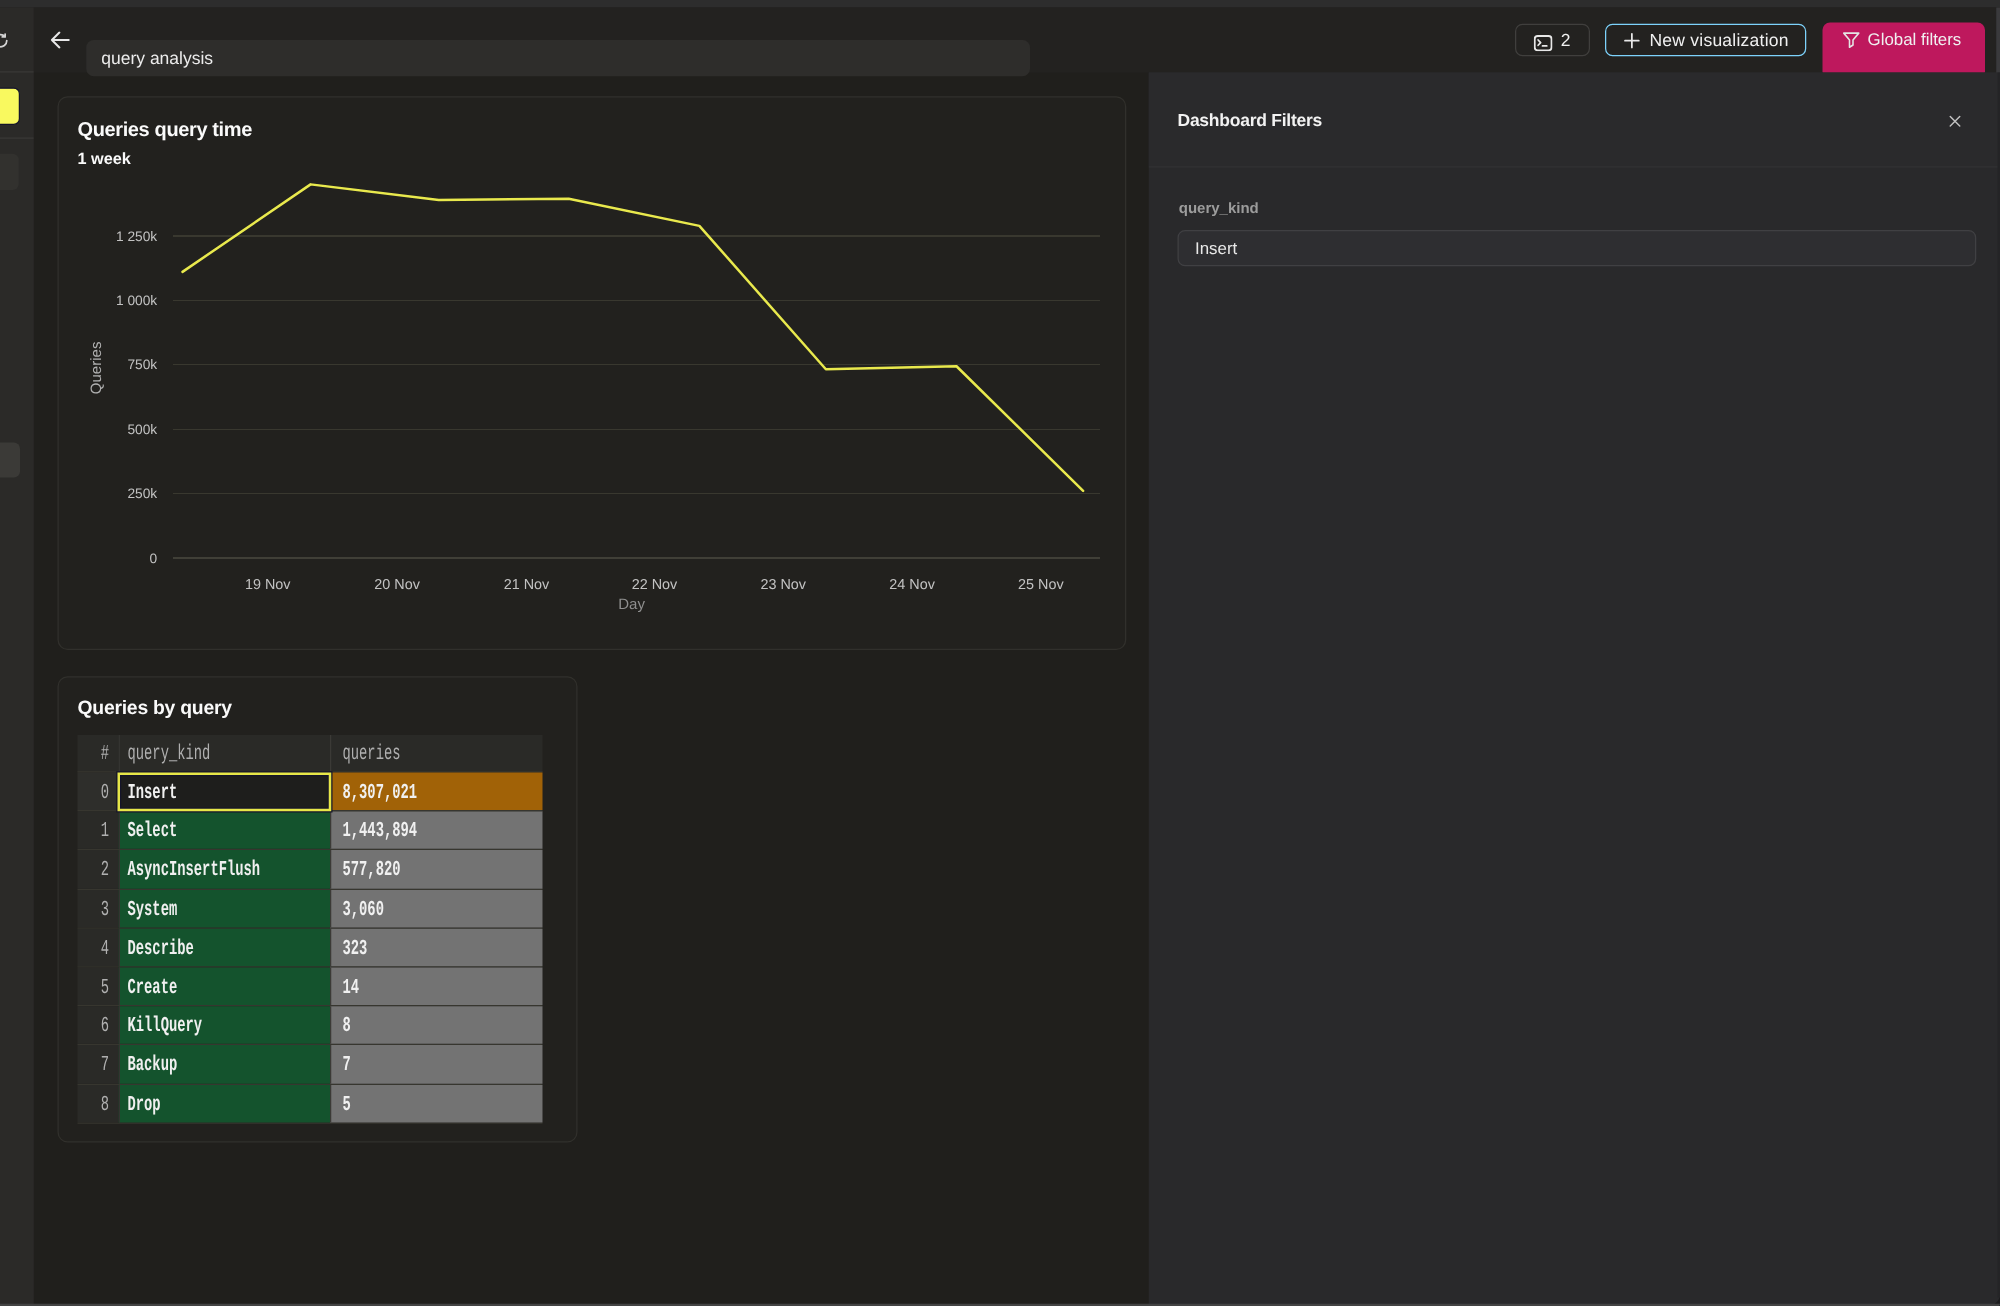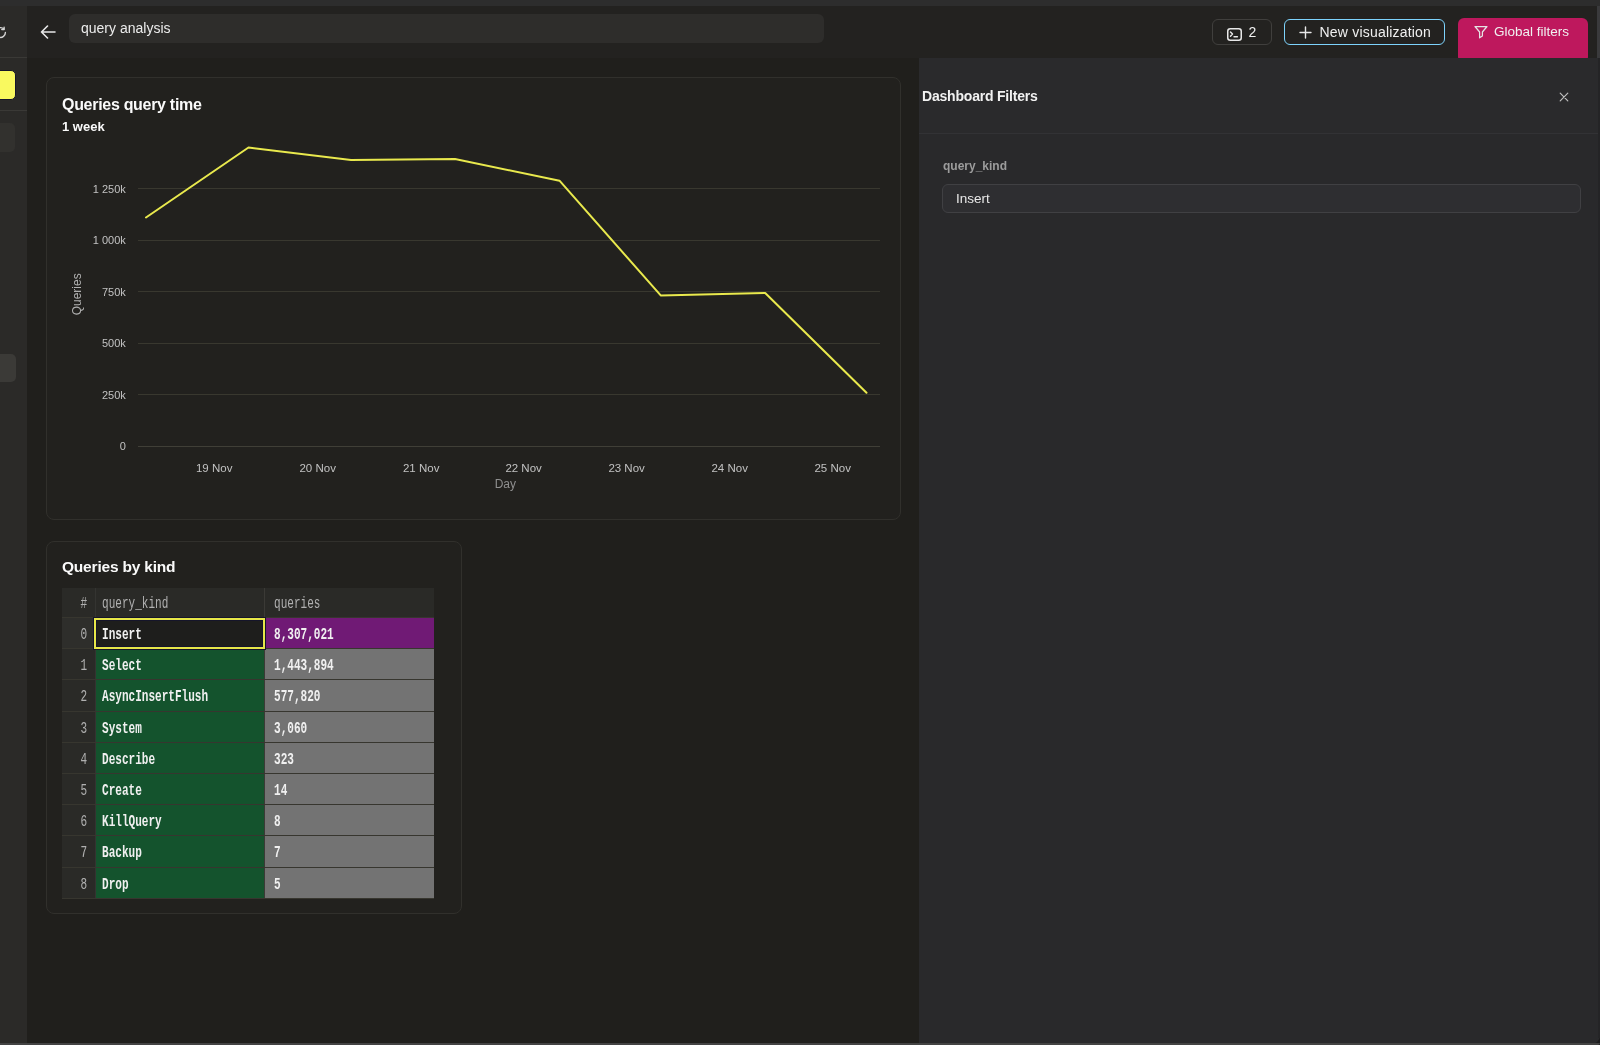--- a/index.html
+++ b/index.html
@@ -29,21 +29,21 @@
     <div class="abs" style="left:-6px;top:64px;width:22px;height:30px;border-radius:5px;background:#f9f95f;border:1px solid #15152b;"></div>
     <div class="abs" style="left:0;top:103.5px;width:27px;height:1px;background:#3a3936;"></div>
     <div class="abs" style="left:-6px;top:116.5px;width:21px;height:29px;border-radius:5px;background:#32312e;"></div>
     <div class="abs" style="left:-6px;top:347.5px;width:21.5px;height:28px;border-radius:5px;background:#3b3a37;"></div>
   </div>
 
   <svg class="abs" style="left:40px;top:25px;" width="16" height="14" viewBox="0 0 16 14" fill="none">
     <path d="M15 7H1.5M7.5 1L1.5 7l6 6" stroke="#e8e8e8" stroke-width="1.6" stroke-linecap="round" stroke-linejoin="round"></path>
   </svg>
 
-  <div class="abs" style="left:69px;top:14px;width:755px;height:29px;background:#2e2d2b;border-radius:6px;">
+  <div class="abs" style="left:69px;top:32px;width:755px;height:29px;background:#2e2d2b;border-radius:6px;">
     <div class="abs" style="left:12px;top:0;height:29px;line-height:29px;font-size:14px;color:#ececec;">query analysis</div>
   </div>
 
   <div class="abs" style="left:1211.5px;top:19px;width:60.5px;height:26px;border:1px solid #403f3d;border-radius:6px;">
     <svg class="abs" style="left:14.5px;top:7.5px;" width="15" height="13" viewBox="0 0 15 13" fill="none">
       <rect x="0.75" y="0.75" width="13.5" height="11.5" rx="2.5" stroke="#e8e8e8" stroke-width="1.5"></rect>
       <path d="M3.5 4l2 2.1-2 2.1" stroke="#e8e8e8" stroke-width="1.4" stroke-linecap="round" stroke-linejoin="round"></path>
       <path d="M7 8.7h3.4" stroke="#e8e8e8" stroke-width="1.4" stroke-linecap="round"></path>
     </svg>
     <div class="abs" style="left:36px;top:0;height:25px;line-height:25px;font-size:14px;color:#f0f0f0;">2</div>
@@ -95,31 +95,31 @@
       <text x="683.7" y="394.5">24 Nov</text>
       <text x="786.7" y="394.5">25 Nov</text>
     </g>
     <text x="459.3" y="410.5" font-family="Liberation Sans,sans-serif" font-size="12" fill="#8f8f8f" text-anchor="middle">Day</text>
     <text x="35" y="217.3" font-family="Liberation Sans,sans-serif" font-size="12" fill="#b0b0b0" text-anchor="middle" transform="rotate(-90 35 217.3)">Queries</text>
 
     <polyline points="100,140.5 202.5,70.5 305,83 409,82 513.5,103.7 614.7,218.4 719.2,216 820.5,315.7" stroke="#e9e94d" stroke-width="2" stroke-linejoin="round" stroke-linecap="round"></polyline>
   </svg>
 
   <div class="abs" style="left:46px;top:540.5px;width:416px;height:373px;background:#22211e;border:1px solid #31302c;border-radius:8px;"></div>
-  <div class="abs" style="left:62px;top:558px;font-size:15.5px;font-weight:bold;letter-spacing:-0.2px;color:#fafafa;">Queries by kind</div>
+  <div class="abs" style="left:62px;top:558px;font-size:15.5px;font-weight:bold;letter-spacing:-0.2px;color:#fafafa;">Queries by query</div>
   <div class="abs" style="left:61.5px;top:587.5px;width:372.3px;">
     <div style="display:flex;height:30.6px;background:#2a2a27;border-bottom:1px solid #37362f;">
       <div class="ci" style="line-height:29.6px;background:transparent;"><span class="mh" style="transform-origin:right center;">#</span></div>
       <div class="ck" style="line-height:29.6px;background:transparent;"><span class="mh">query_kind</span></div>
       <div class="cq" style="line-height:29.6px;background:transparent;"><span class="mh">queries</span></div>
     </div>
     <div style="display:flex;height:31.2px;border-bottom:1px solid #37362f;position:relative;">
       <div class="ci" style="background:#2e2e2b;"><span class="mh" style="transform-origin:right center;">0</span></div>
       <div class="ck" style="background:#1e1e1c;"><span class="mc">Insert</span></div>
-      <div class="cq" style="background:#701a75;text-decoration:underline;"><span class="mc">8,307,021</span></div>
+      <div class="cq" style="background:#a16207;text-decoration:underline;"><span class="mc">8,307,021</span></div>
       <div style="position:absolute;left:32.9px;top:-0.5px;width:170.4px;height:31.9px;border:2px solid #e6e648;box-shadow:0 0 0 1px #15152a, inset 0 0 0 1px #15152a;pointer-events:none;"></div>
     </div>
     <div style="display:flex;height:31.2px;border-bottom:1px solid #37362f;">
       <div class="ci"><span class="mh" style="transform-origin:right center;">1</span></div>
       <div class="ck"><span class="mc">Select</span></div>
       <div class="cq"><span class="mc">1,443,894</span></div>
     </div>
     <div style="display:flex;height:31.2px;border-bottom:1px solid #37362f;">
       <div class="ci"><span class="mh" style="transform-origin:right center;">2</span></div>
       <div class="ck"><span class="mc">AsyncInsertFlush</span></div>
@@ -153,21 +153,21 @@
     <div style="display:flex;height:31.2px;border-bottom:1px solid #37362f;">
       <div class="ci"><span class="mh" style="transform-origin:right center;">8</span></div>
       <div class="ck"><span class="mc">Drop</span></div>
       <div class="cq"><span class="mc">5</span></div>
     </div>
   </div>
 
   <div class="abs" style="left:1586px;top:1031px;width:14px;height:14px;background:#1b1b1d;"></div>
   <div class="abs" style="left:919px;top:57.5px;width:681px;height:987.5px;background:#29292b;border-bottom-right-radius:10px;"></div>
   <div class="abs" style="left:919px;top:57.5px;width:681px;height:75.5px;background:#2a2a2c;"></div>
-  <div class="abs" style="left:922px;top:88px;font-size:14px;font-weight:600;letter-spacing:-0.2px;color:#f2f2f2;">Dashboard Filters</div>
+  <div class="abs" style="left:942px;top:88px;font-size:14px;font-weight:600;letter-spacing:-0.2px;color:#f2f2f2;">Dashboard Filters</div>
   <svg class="abs" style="left:1558.5px;top:91.5px;" width="10" height="10" viewBox="0 0 10 10" fill="none">
     <path d="M1.2 1.2l7.6 7.6M8.8 1.2L1.2 8.8" stroke="#bfbfbf" stroke-width="1.2" stroke-linecap="round"></path>
   </svg>
   <div class="abs" style="left:919px;top:133px;width:681px;height:1px;background:#323235;"></div>
   <div class="abs" style="left:943px;top:159px;font-size:12px;font-weight:600;color:#9c9c9c;">query_kind</div>
   <div class="abs" style="left:942px;top:184.3px;width:638.6px;height:29px;background:#2e2e31;border:1px solid #404043;border-radius:6px;">
     <div class="abs" style="left:13px;top:0;height:27px;line-height:27px;font-size:13.5px;color:#e8e8e8;">Insert</div>
   </div>
 
   <div class="abs" style="left:1597px;top:6px;width:3px;height:51.5px;background:#3a3a3c;"></div>

